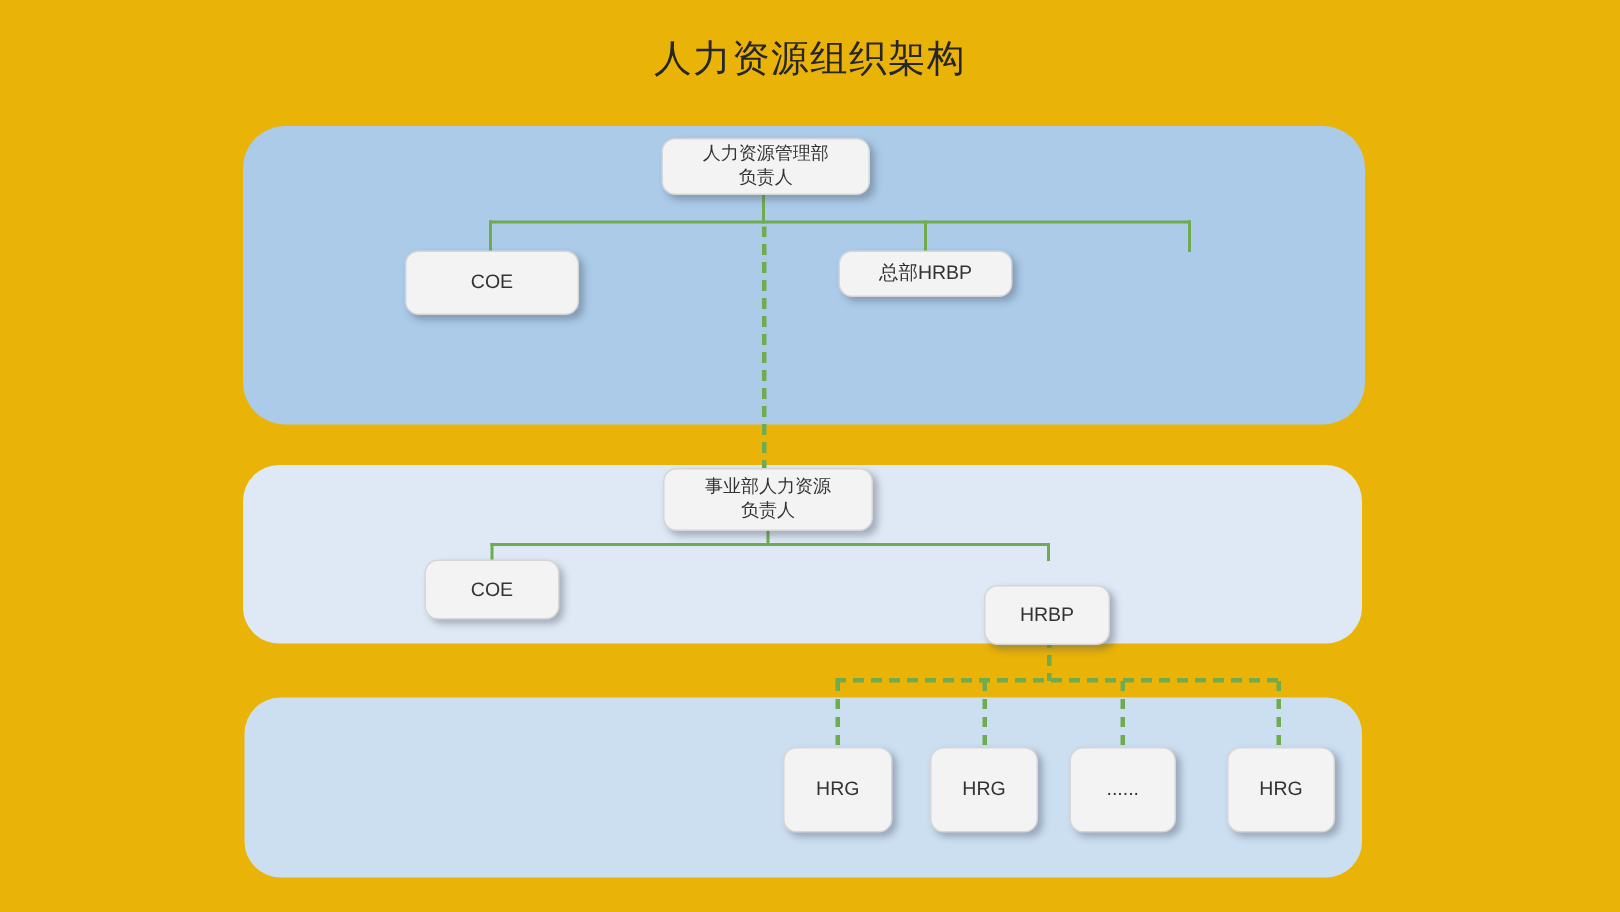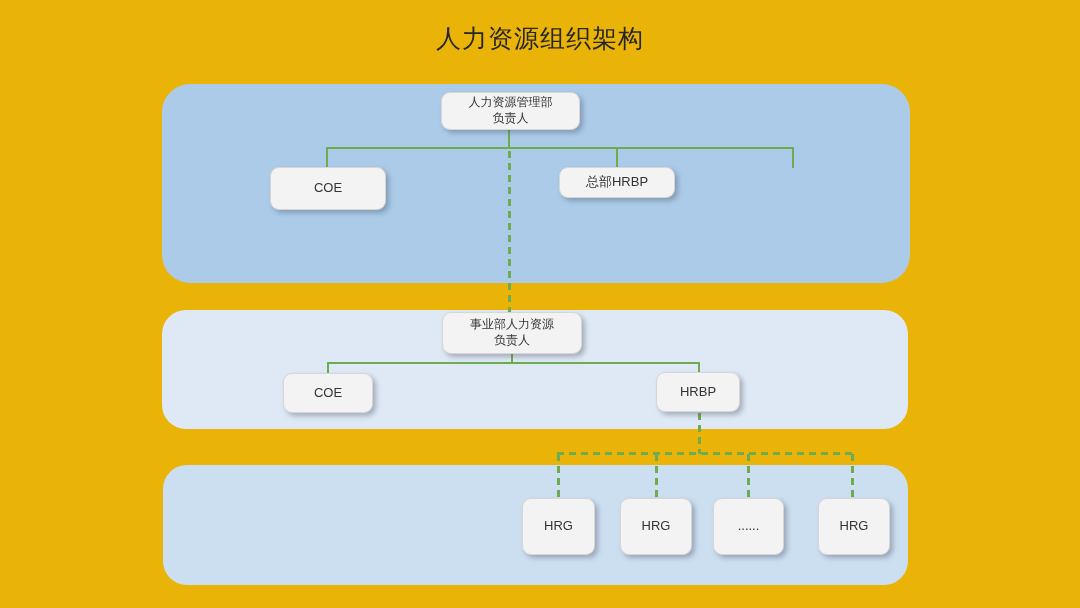--- a/index.html
+++ b/index.html
@@ -65,21 +65,21 @@
   .c-v-hrg3       {left:747px;top:454px;height:44px;}
   .c-v-hrg4       {left:851px;top:454px;height:44px;}
 
   
   .n-hr-head {left:441px;top:92px;width:139px;height:38px;}
   .n-coe-hq  {left:270px;top:167px;width:116px;height:43px;}
   .n-hq-hrbp {left:559px;top:167px;width:116px;height:31px;}
   .n-hrssc   {left:735px;top:167px;width:116px;height:43px;}
   .n-bu-head {left:442px;top:312px;width:140px;height:42px;}
   .n-coe-bu  {left:283px;top:373px;width:90px;height:40px;}
-  .n-hrbp    {left:656px;top:372px;width:84px;height:40px;}
+  .n-hrbp    {left:656px;top:390px;width:84px;height:40px;}
   .n-hrg1    {left:522px;top:498px;width:73px;height:57px;}
   .n-hrg2    {left:620px;top:498px;width:72px;height:57px;}
   .n-hrg3    {left:713px;top:498px;width:71px;height:57px;}
   .n-hrg4    {left:818px;top:498px;width:72px;height:57px;}
 </style>
 </head>
 <body>
 
 <div id="canvas">
 

